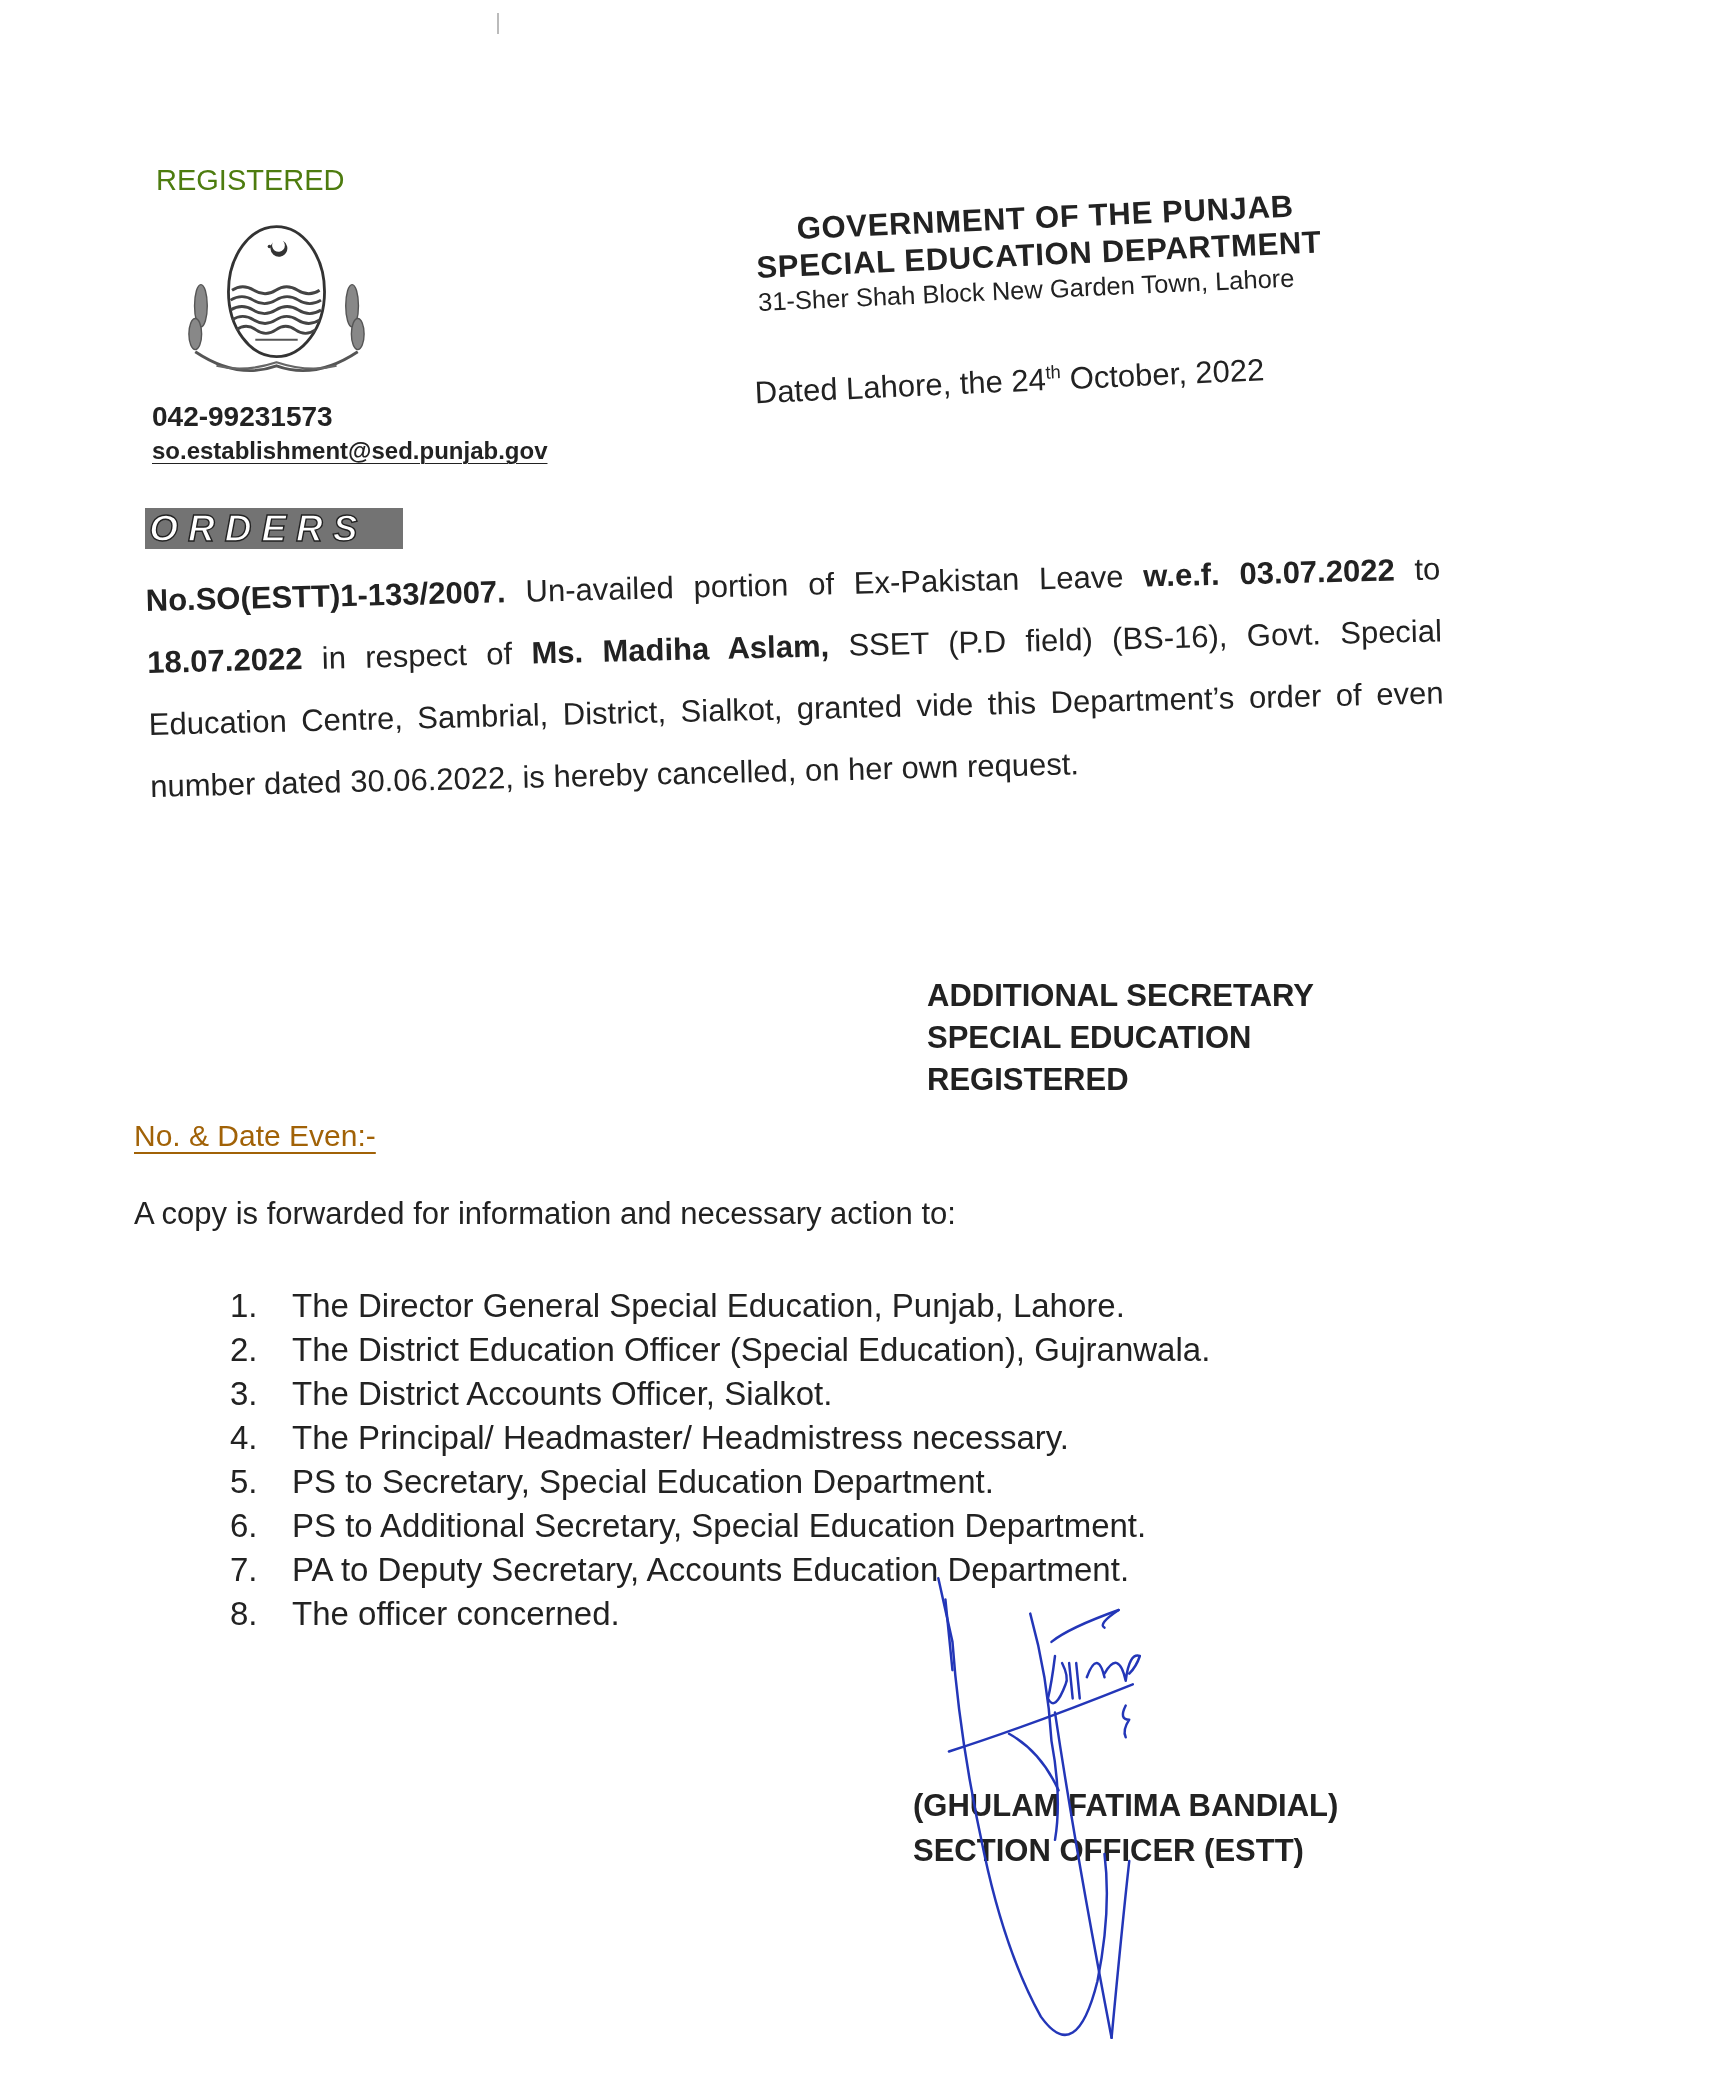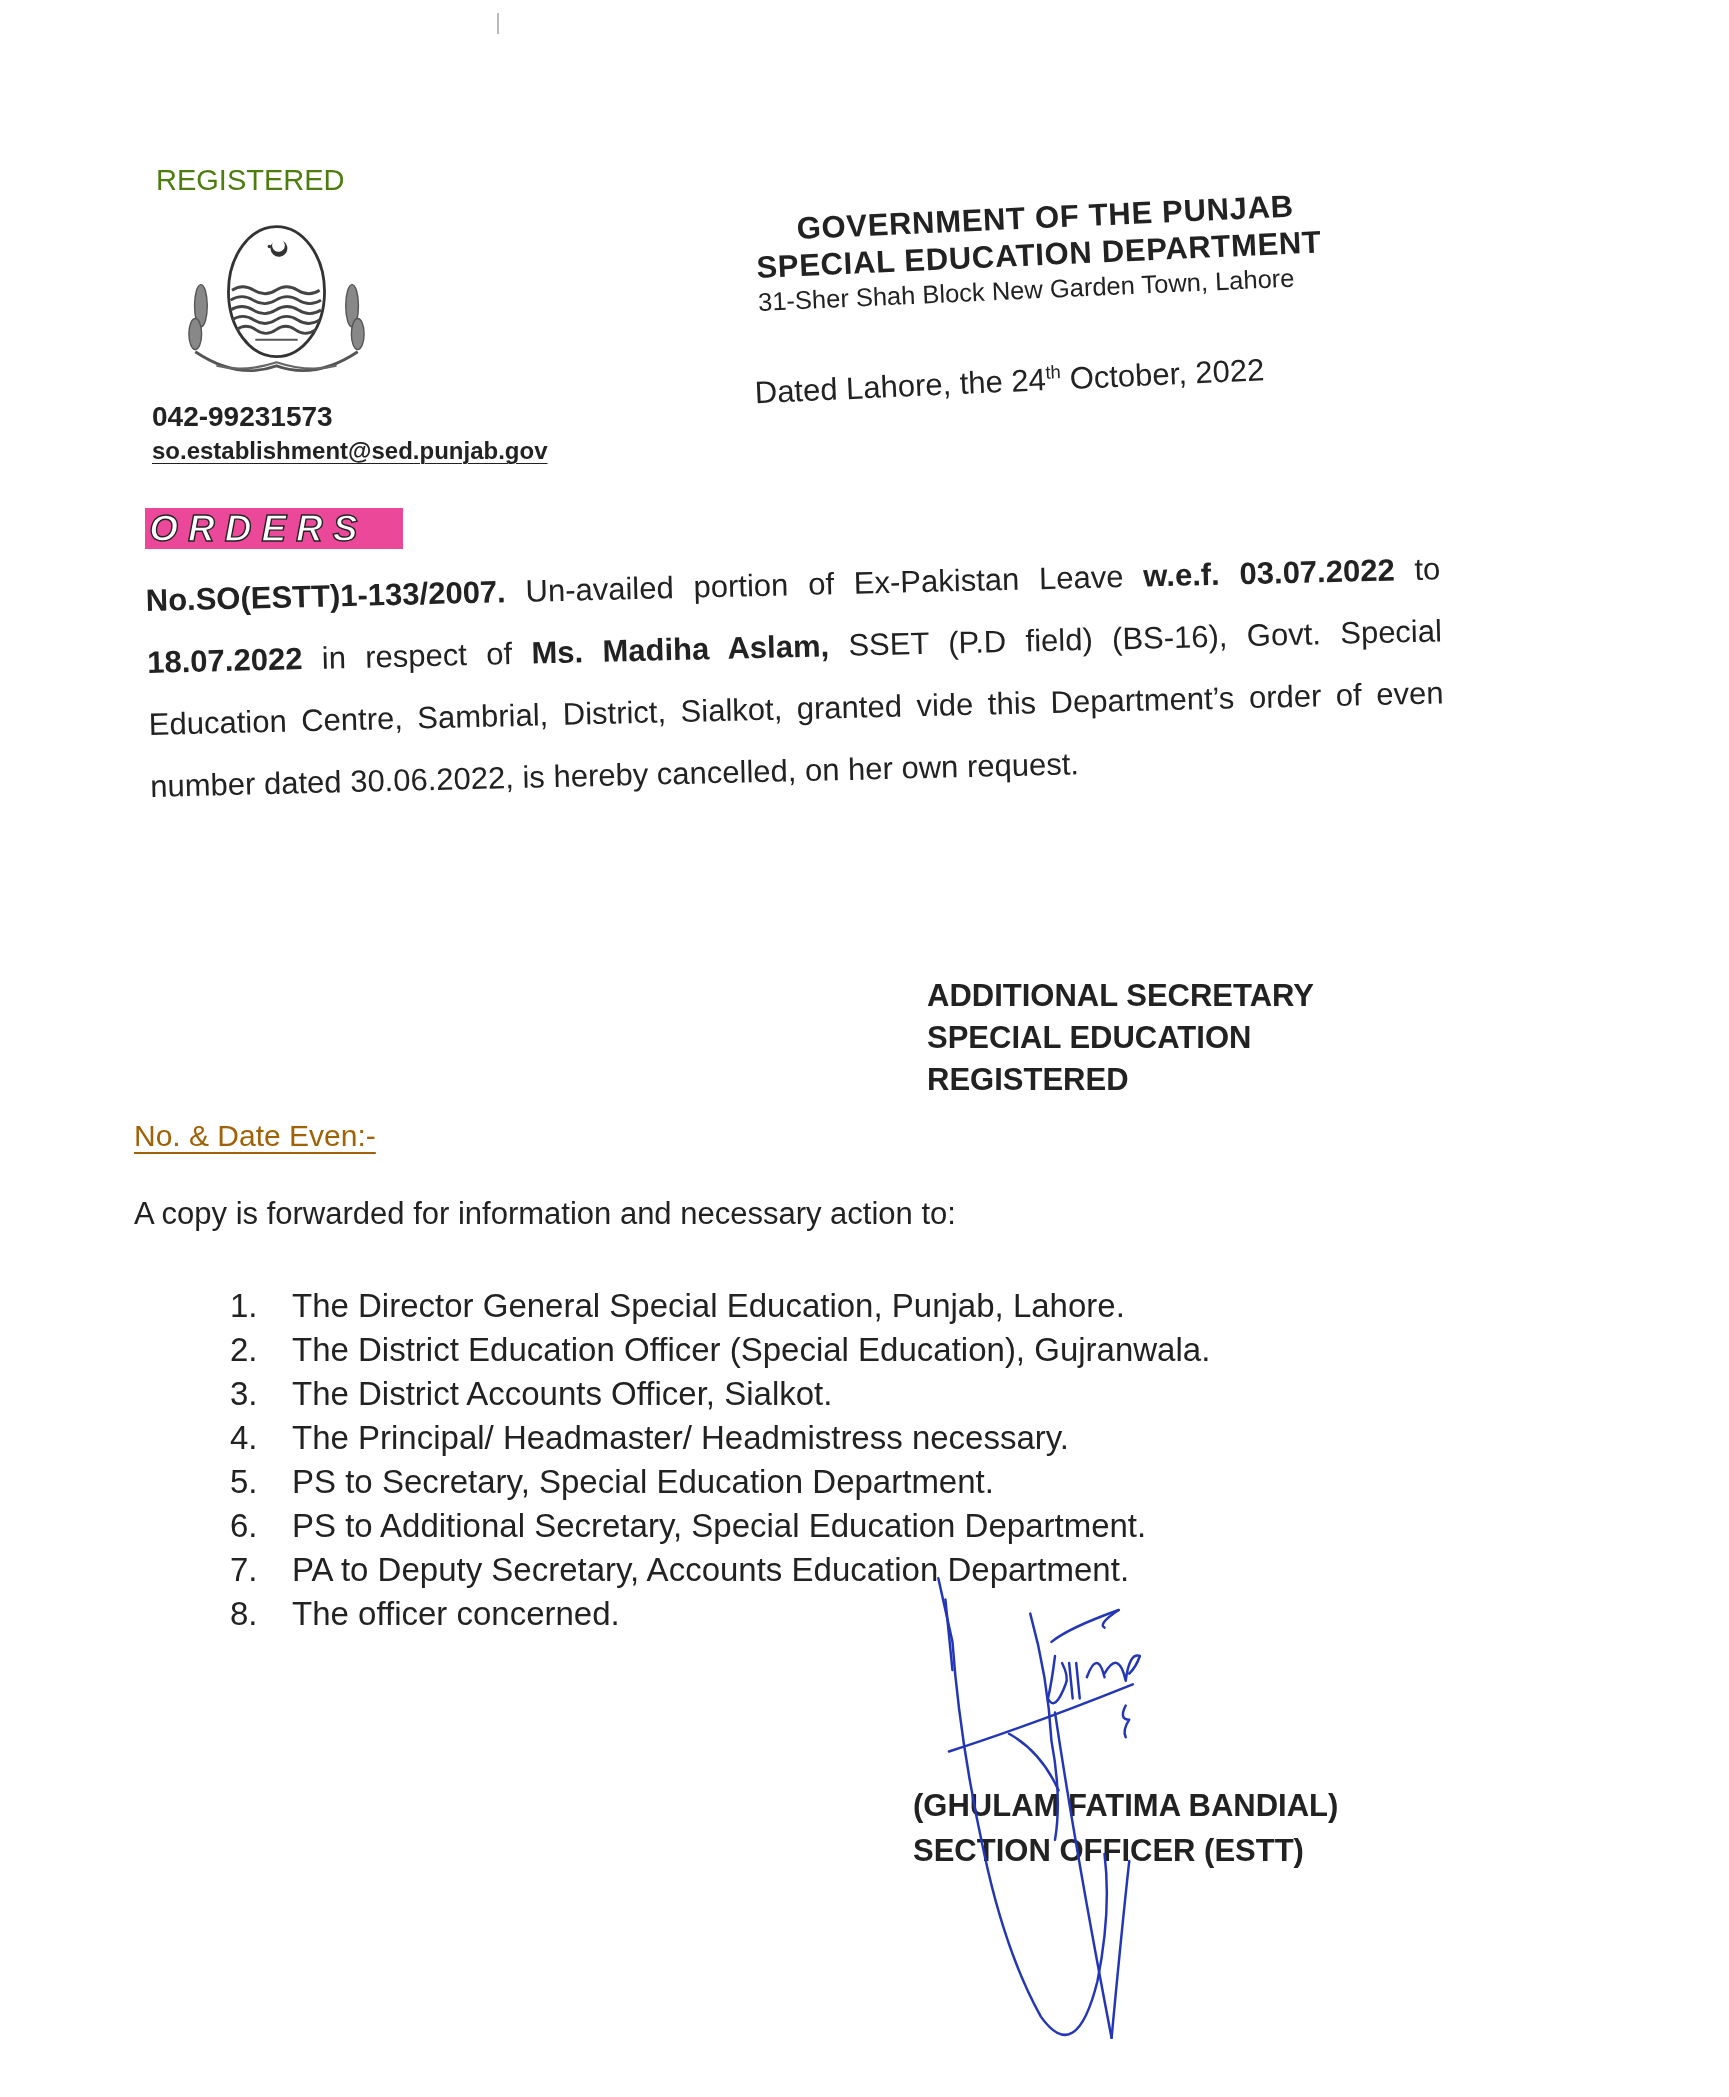--- a/index.html
+++ b/index.html
@@ -11,21 +11,21 @@
   .emblem { left: 167px; top: 221px; width: 219px; height: 159px; }
   .phone { left: 152px; top: 401px; font-size: 28px; font-weight: bold; color: #222; }
   .email { left: 152px; top: 437px; font-size: 24px; font-weight: bold; color: #222;
            text-decoration: underline; text-decoration-thickness: 1.4px; text-underline-offset: 4.2px; }
   .gov-block { left: 754px; top: 212px; transform: rotate(-2.6deg); transform-origin: left top; }
   .gov1 { font-size: 31px; font-weight: bold; letter-spacing: 0.7px; margin-left: 42px; line-height: 37px; color:#222; }
   .gov2 { font-size: 31px; font-weight: bold; letter-spacing: 0.7px; line-height: 37px; color:#222; }
   .gov3 { font-size: 25.5px; line-height: 33px; color:#222; }
   .dated { left: 754px; top: 375px; font-size: 31px; transform: rotate(-2.6deg); transform-origin: left top; color:#222; }
   .dated sup { font-size: 18.4px; }
-  .orders { left: 145px; top: 508px; height: 41px; width: 258px; background: #ec4899;
+  .orders { left: 145px; top: 508px; height: 41px; width: 258px; background: #737373;
             color: #fff; font-size: 37px; font-weight: bold; font-style: italic; letter-spacing: 10px;
             line-height: 41px; padding-left: 4.2px; box-sizing: border-box;
             -webkit-text-stroke: 1.4px #222; }
   .para { left: 145px; top: 570px; width: 1295px; font-size: 31px; line-height: 62px;
           text-align: justify; white-space: normal; transform: rotate(-1.4deg); transform-origin: left top; color:#222; }
   .para b { font-weight: bold; }
   .addl { left: 927px; top: 975px; width: 495px; text-align: left; font-size: 31px; font-weight: bold;
           line-height: 42px; color:#222; }
   .nodate { left: 134px; top: 1119px; font-size: 30px; text-decoration: underline;
             text-decoration-thickness: 2.1px; text-underline-offset: 5.7px; color:#a16207; }

